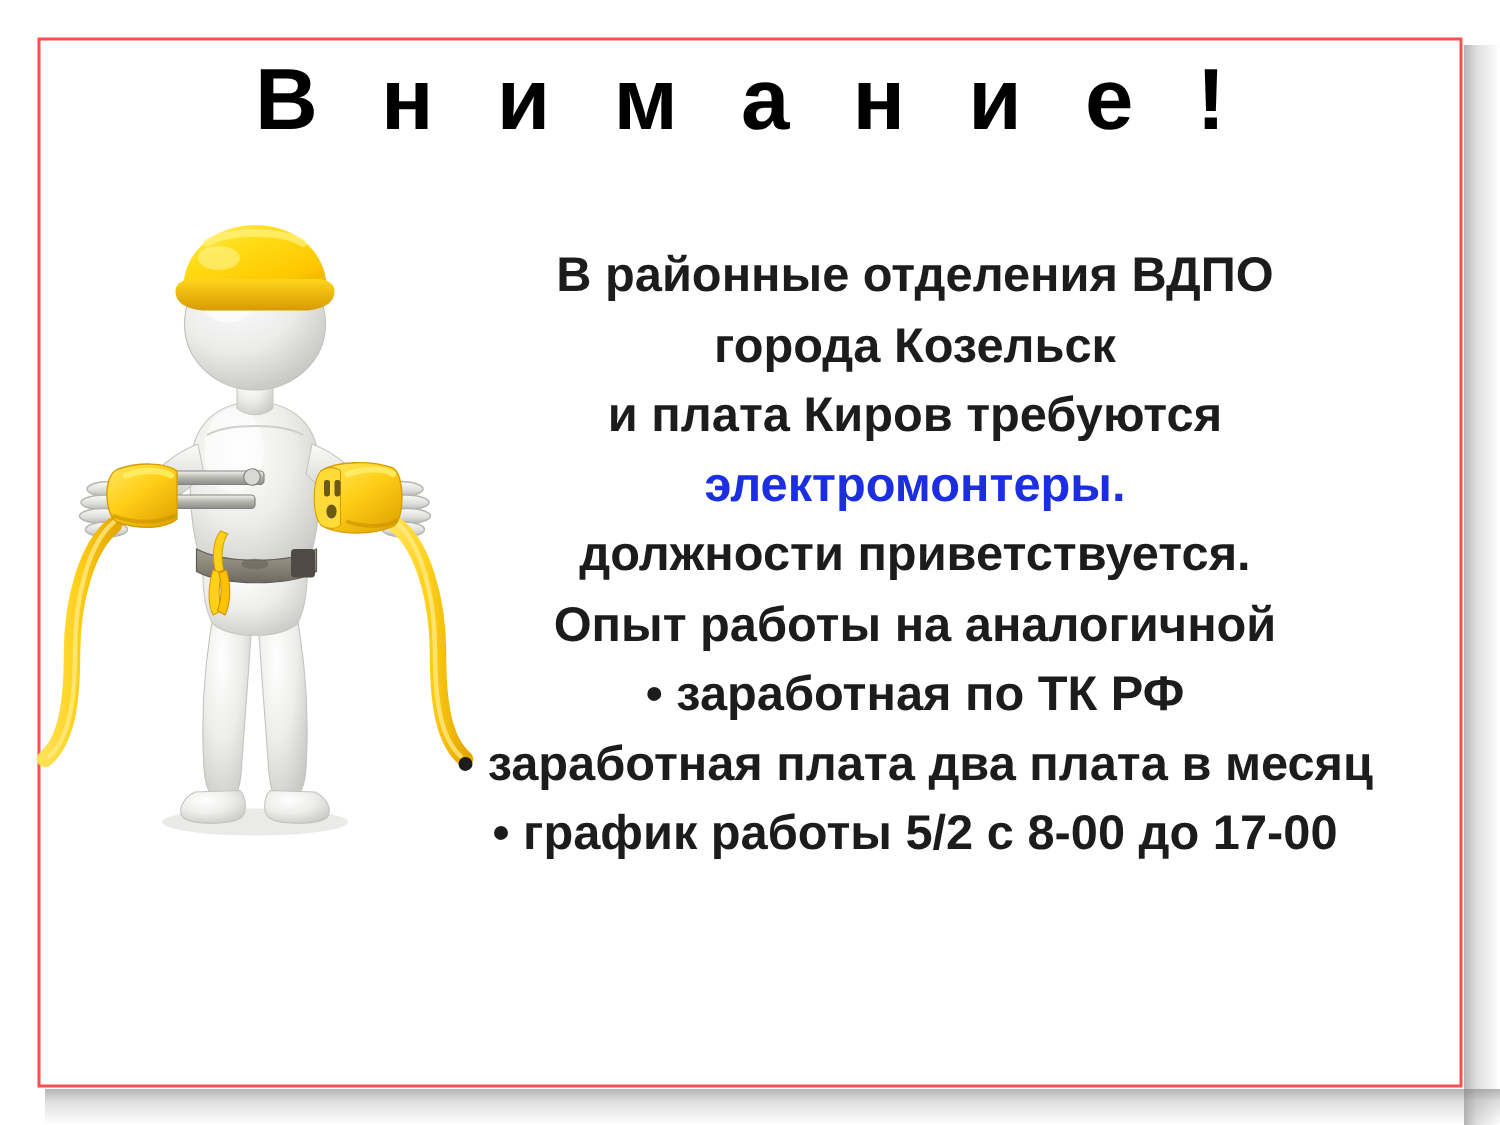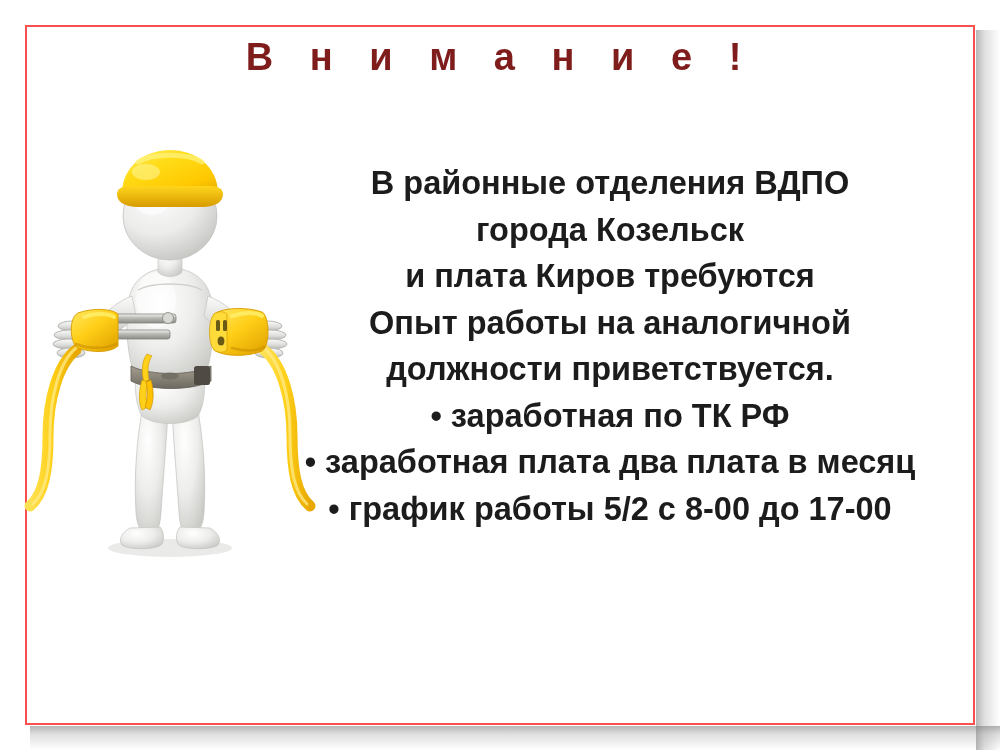--- a/index.html
+++ b/index.html
@@ -56,23 +56,23 @@
 
   
   #title {
     position: absolute;
     left: 0;
     top: 38px;
     width: 1000px;
     text-align: center;
     font-family: "Liberation Sans", "DejaVu Sans", sans-serif;
     font-weight: bold;
-    font-size: 38px;
+    font-size: 58px;
     letter-spacing: 13px;
-    color: #7f1d1d;
+    color: #000000;
     line-height: 1;
     white-space: pre;
   }
 
   
   #body-copy {
     position: absolute;
     left: 252px;
     top: 160px;
     width: 716px;
@@ -272,20 +272,21 @@
           <path d="M133 230 C136 240 136 252 132 260 L127 257 C130 249 130 239 128 232 Z" fill="#FFC200" stroke="#C98F00" stroke-width="0.7"></path>
         </g>
       </g>
     </svg>
   </div>
 
   <div id="body-copy">
     <div class="line">В районные отделения ВДПО</div>
     <div class="line">города Козельск</div>
     <div class="line">и плата Киров требуются</div>
+    <div class="line accent-blue">электромонтеры.</div>
+    <div class="line">должности приветствуется.</div>
     <div class="line">Опыт работы на аналогичной</div>
-    <div class="line">должности приветствуется.</div>
     <div class="line">• заработная по ТК РФ</div>
     <div class="line">• заработная плата два плата в месяц</div>
     <div class="line">• график работы 5/2 с 8-00 до 17-00</div>
   </div>
 
 </div>
 
 </body></html>

